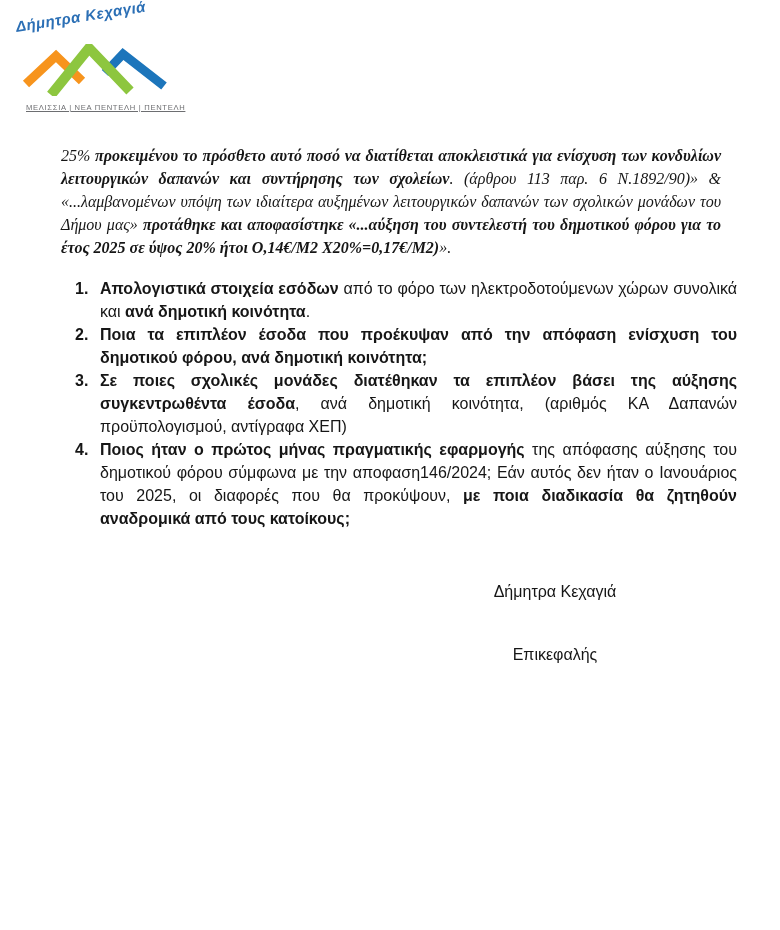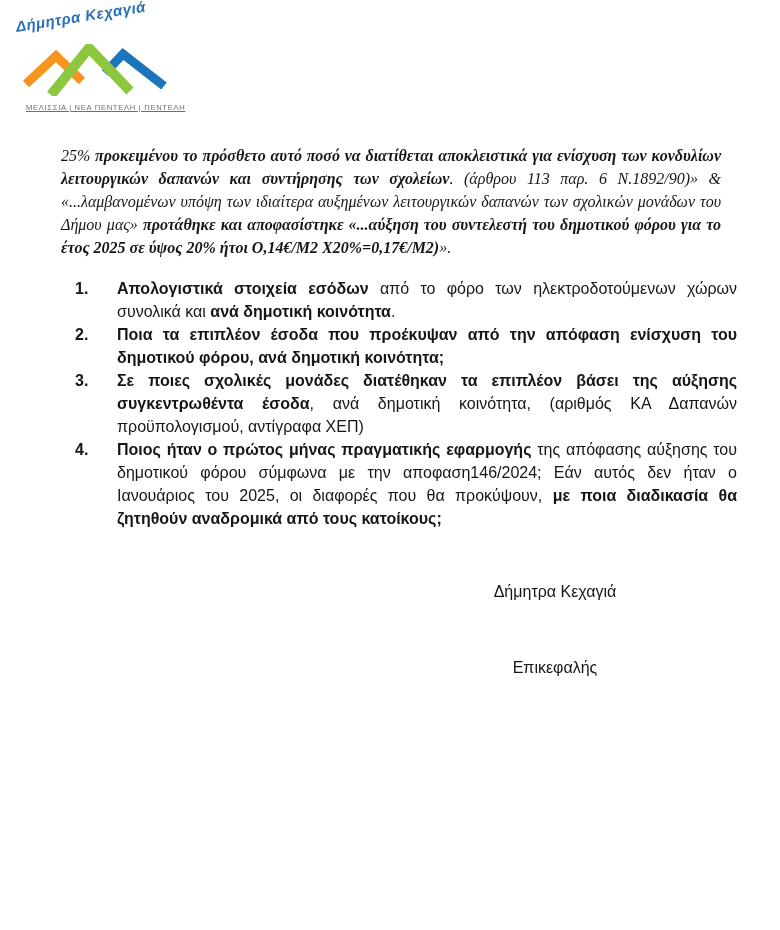--- a/index.html
+++ b/index.html
@@ -41,27 +41,27 @@
   }
   .content p { margin: 16px; font-family: Liberation Serif, serif; }
   .just { text-align: justify; text-align-last: left; }
   .p1 { font-style: italic; }
   .p2 { margin-top: 22px; }
   sup { font-size: 10px; line-height: 0; }
 
   .qlist { list-style: none; margin: 18px 0 0 0; padding: 0 0 0 30px; }
   .qlist li { display: flex; align-items: flex-start; }
   .qlist .num { font-weight: bold; width: 25px; flex: none; }
-  .qlist .litext { flex: 1; margin-left: 17px; }
+  .qlist .litext { flex: 1; }
 
   .closing { margin-top: 15px; font-weight: bold; }
 
   .sig { margin-top: 50px; margin-left: 310px; width: 400px; text-align: center; }
   .sig-name { }
-  .sig-role { margin-top: 53px; }
+  .sig-role { margin-top: 40px; }
   .sig-party { margin-top: 13px; white-space: nowrap; }
 
   b { font-weight: bold; }
 </style>
 </head>
 <body>
 
 <div class="page">
 
   <div class="logo">

